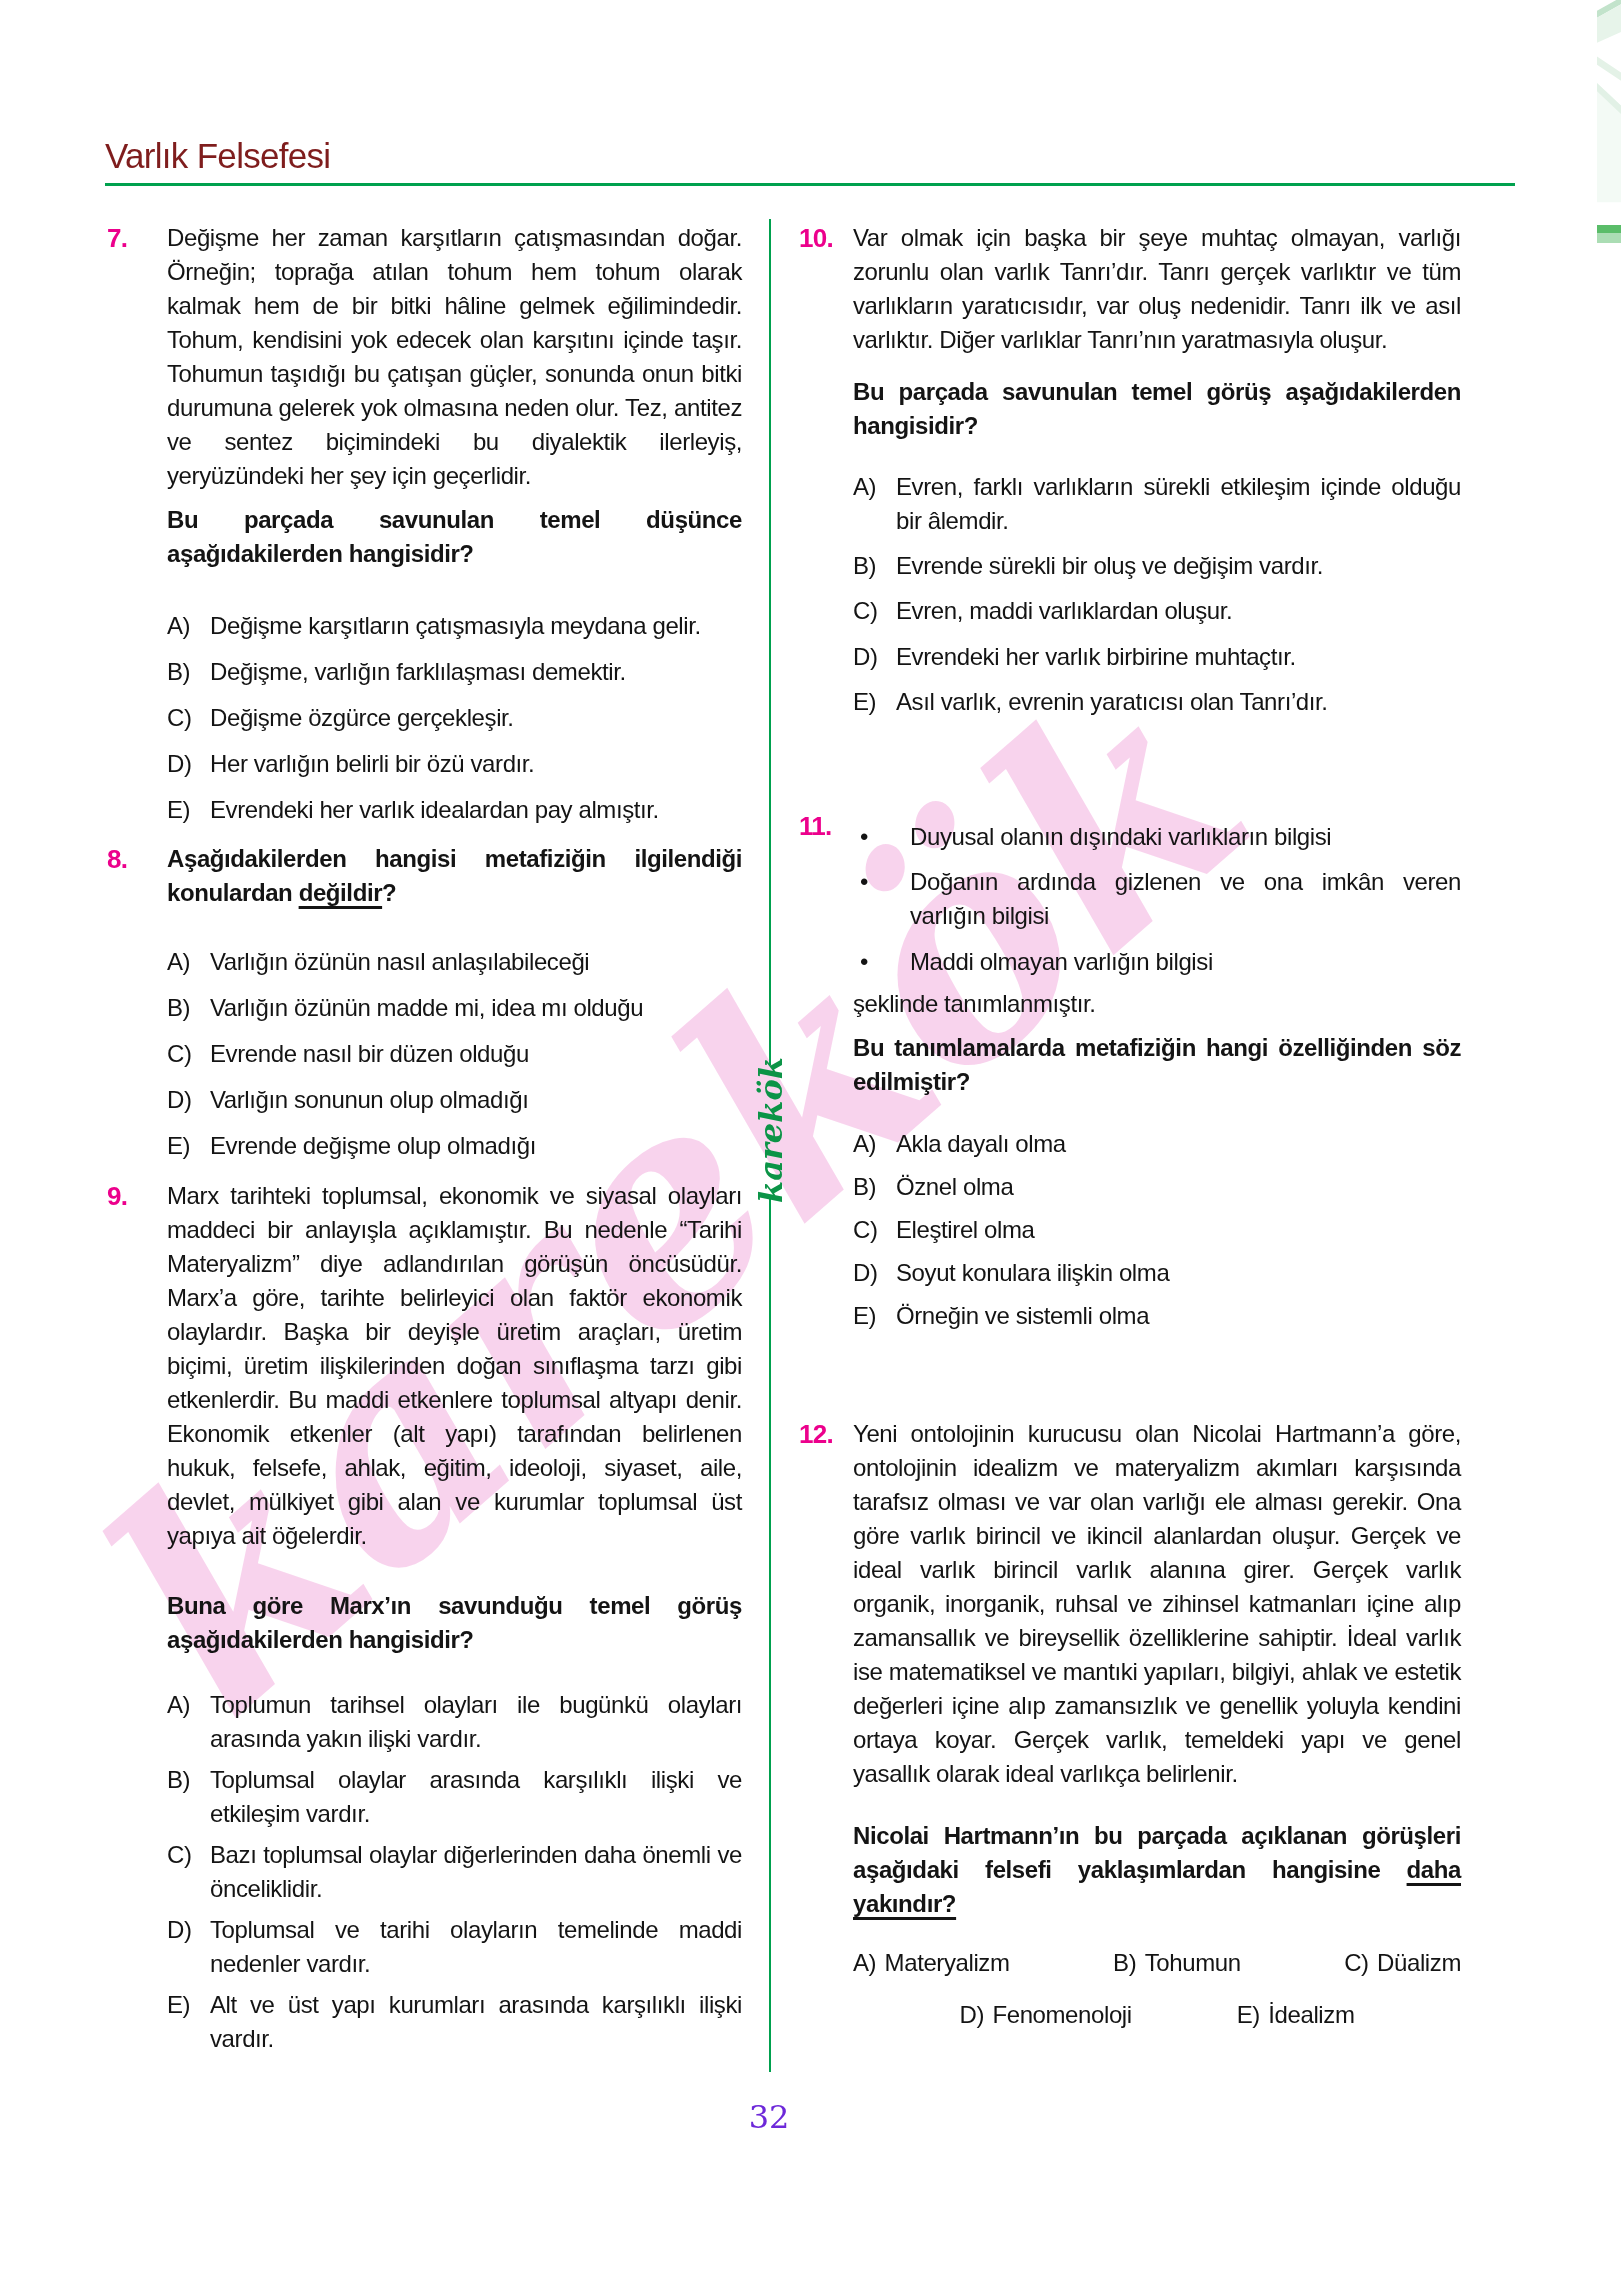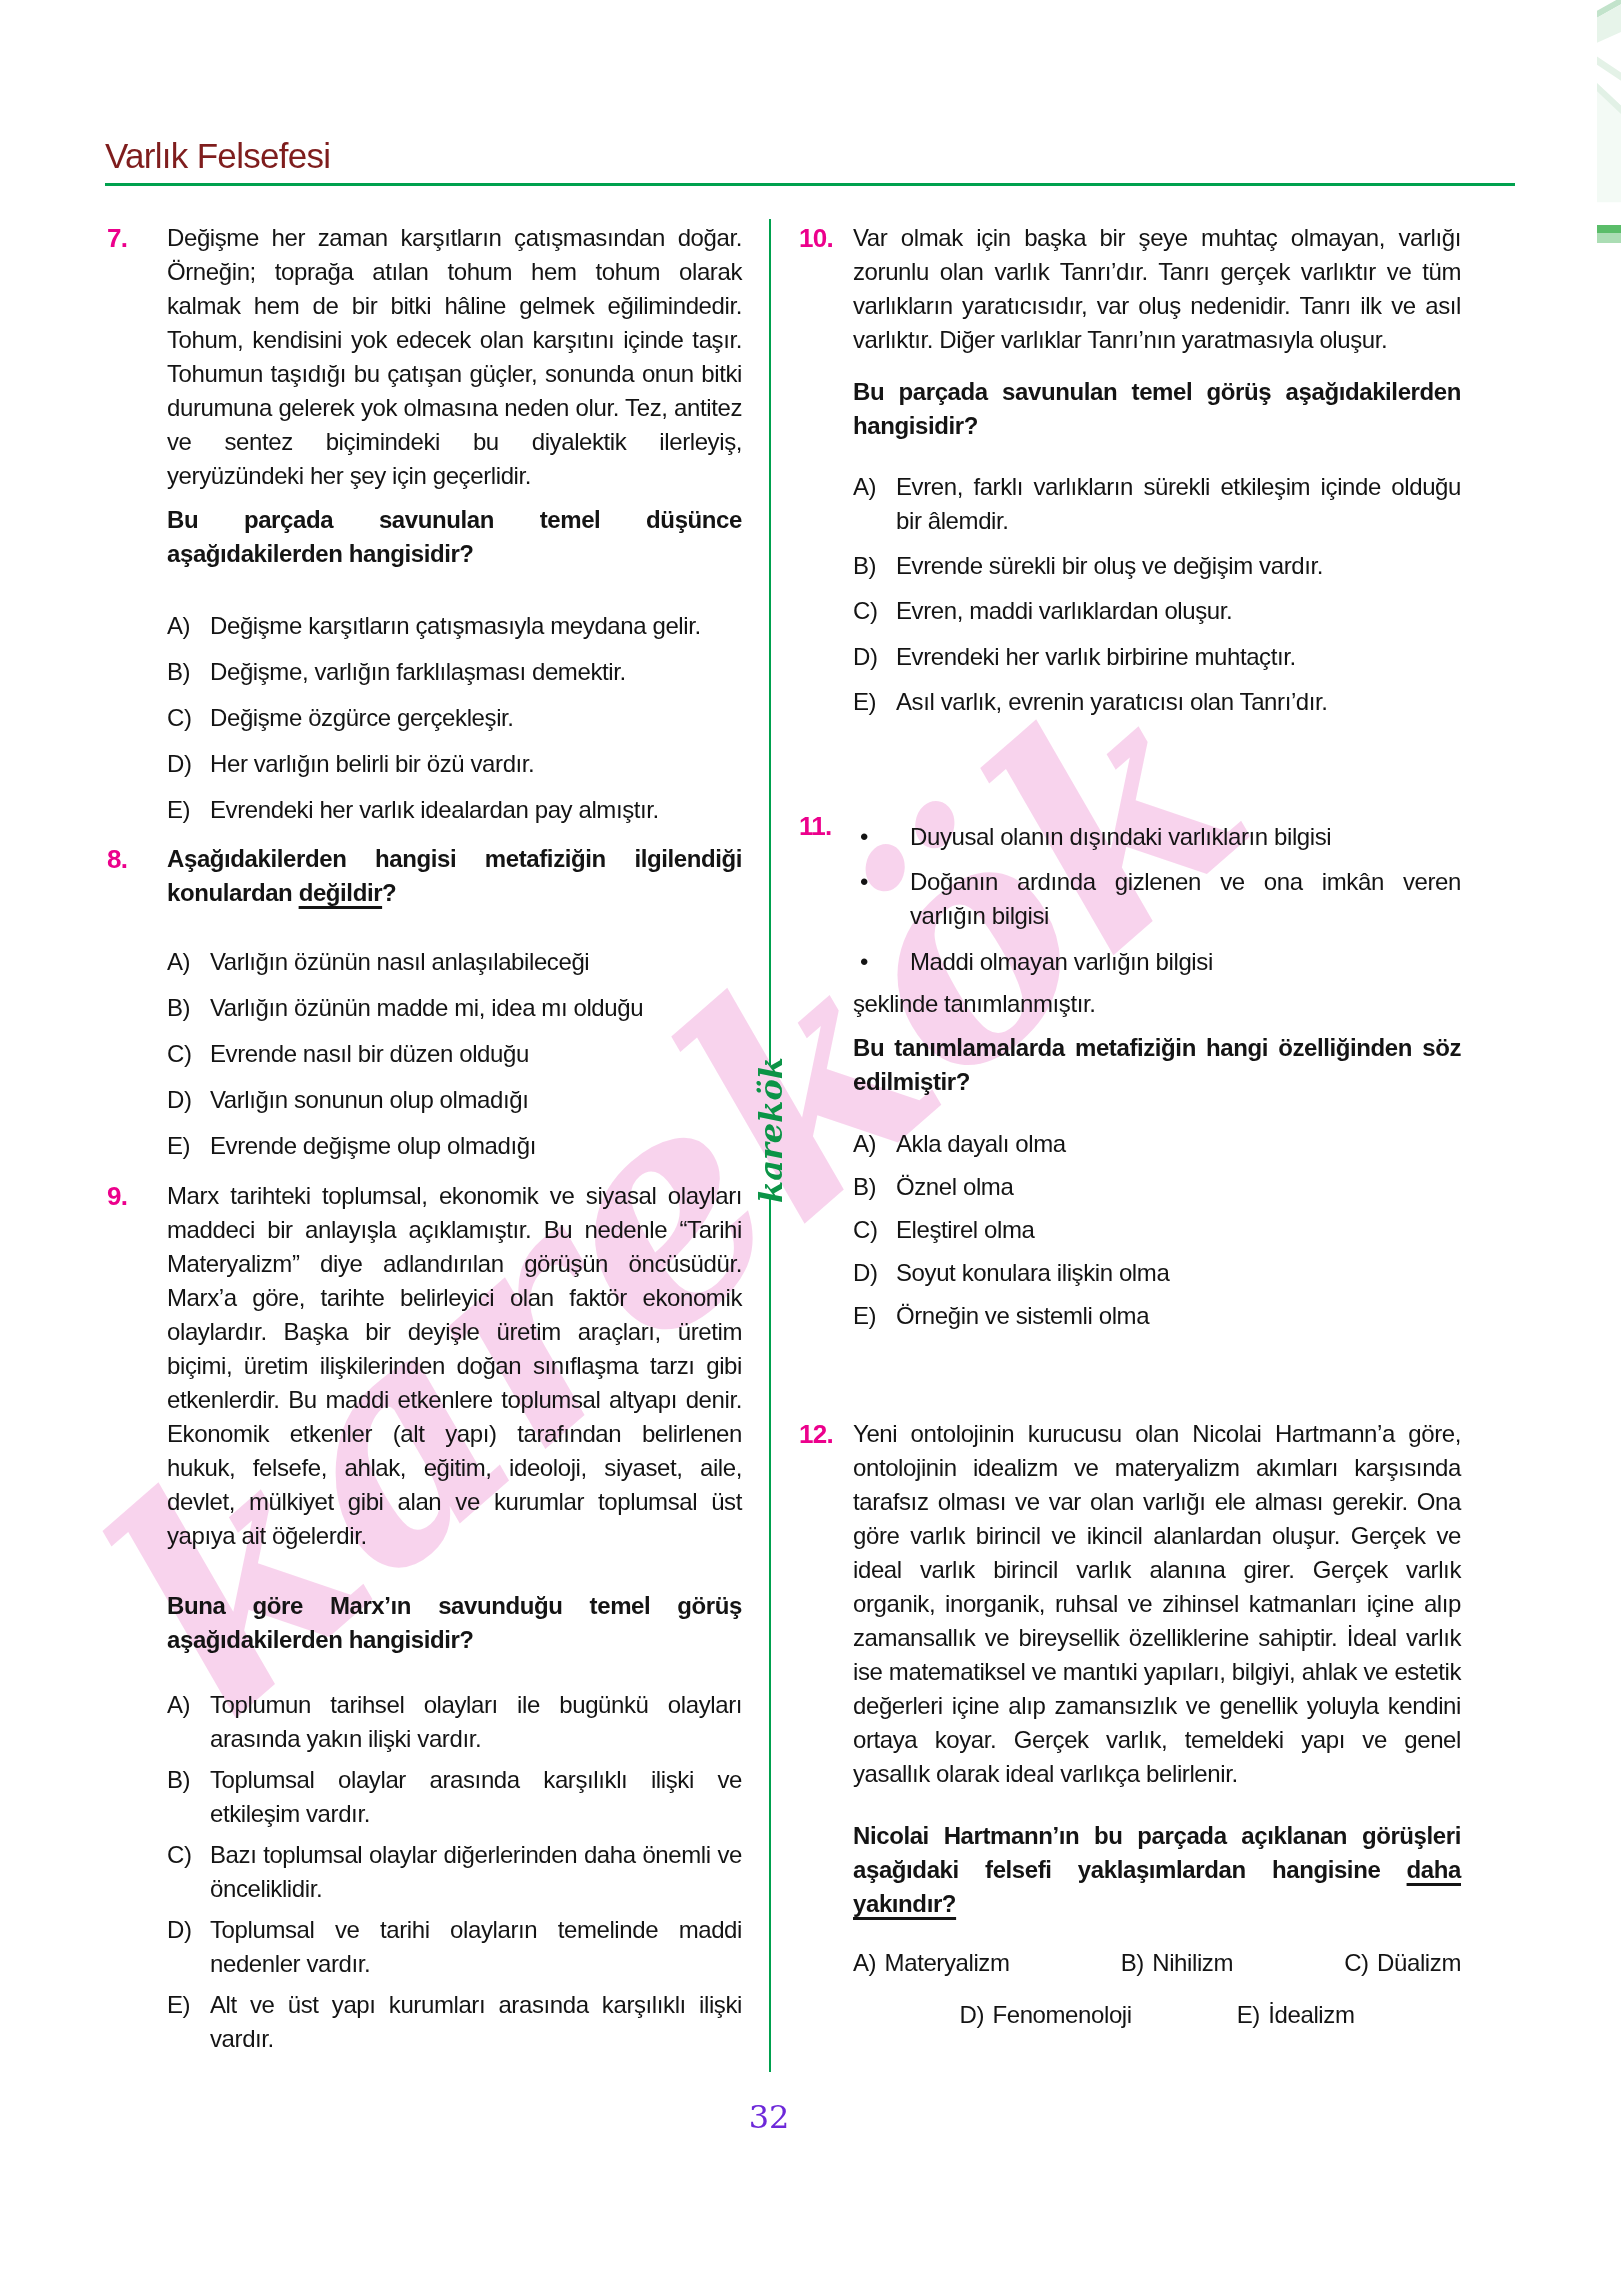--- a/index.html
+++ b/index.html
@@ -253,21 +253,21 @@
       <div class="qc">
         <p class="body">Yeni ontolojinin kurucusu olan Nicolai Hartmann’a göre, ontolojinin idealizm ve materyalizm akımları karşısında tarafsız olması ve var olan varlığı ele alması gerekir. Ona göre varlık birincil ve ikincil alanlardan oluşur. Gerçek ve ideal varlık birincil varlık alanına girer. Gerçek varlık organik, inorganik, ruhsal ve zihinsel katmanları içine alıp zamansallık ve bireysellik özelliklerine sahiptir. İdeal varlık ise matematiksel ve mantıki yapıları, bilgiyi, ahlak ve estetik değerleri içine alıp zamansızlık ve genellik yoluyla kendini ortaya koyar. Gerçek varlık, temeldeki yapı ve genel yasallık olarak ideal varlıkça belirlenir.</p>
         <p class="stem" style="margin-top:28px;"><span>Nicolai Hartmann’ın bu parçada açıklanan görüşleri aşağıdaki felsefi yaklaşımlardan hangisine </span><span class="u">daha yakındır?</span><span></span></p>
         <div class="hrow">
           <div class="hopt">
               <span class="olabel">A)</span>
               <span>Materyalizm</span>
             </div>
           <div class="hopt">
               <span class="olabel">B)</span>
-              <span>Nihilizm</span>
+              <span>Tohumun</span>
             </div>
           <div class="hopt">
               <span class="olabel">C)</span>
               <span>Düalizm</span>
             </div>
         </div>
         <div class="hrow2">
           <div class="hopt">
               <span class="olabel">D)</span>
               <span>Fenomenoloji</span>

